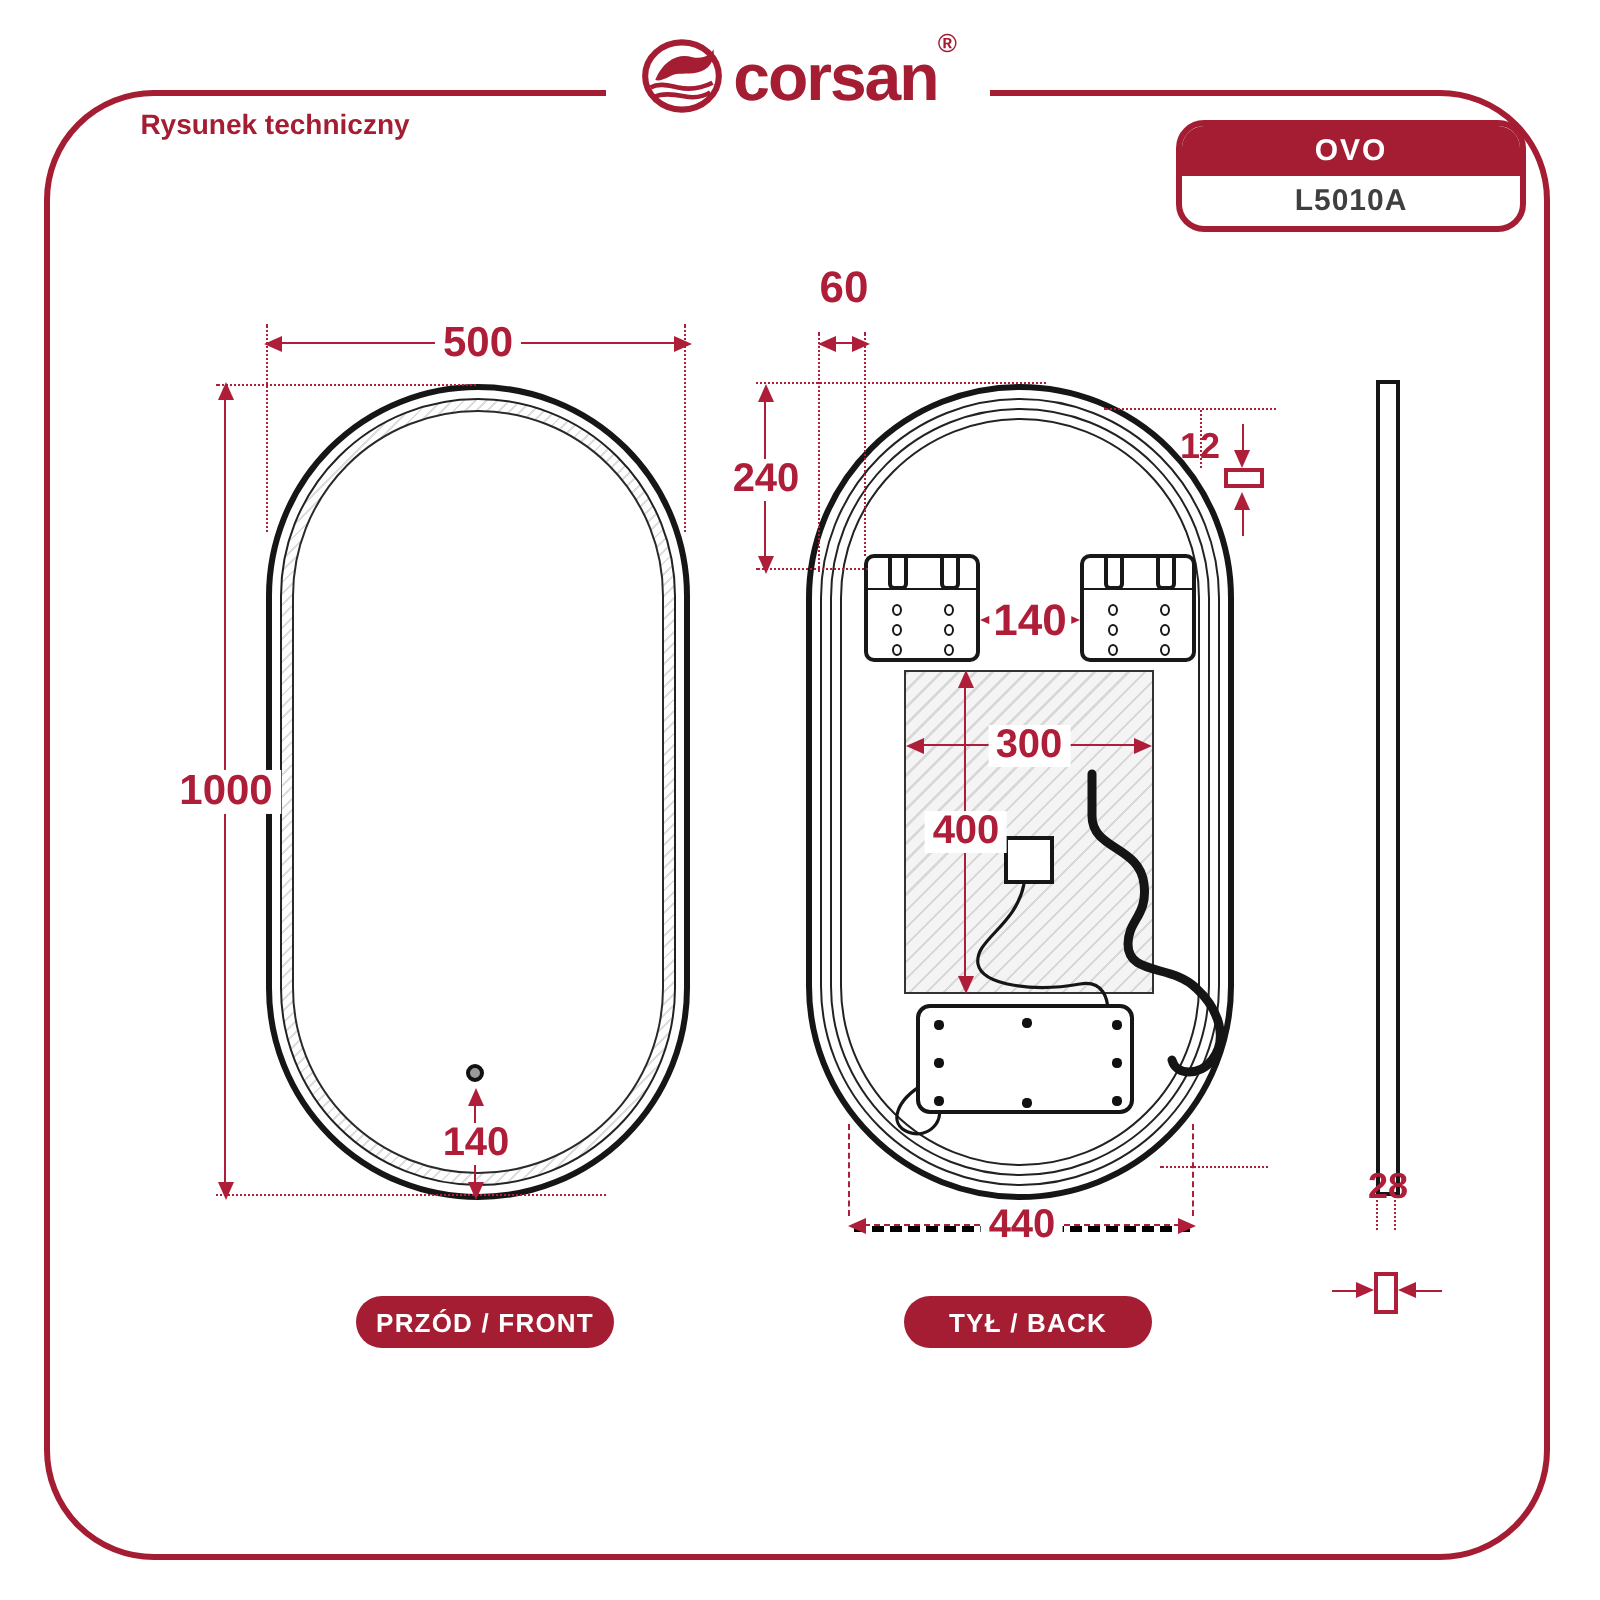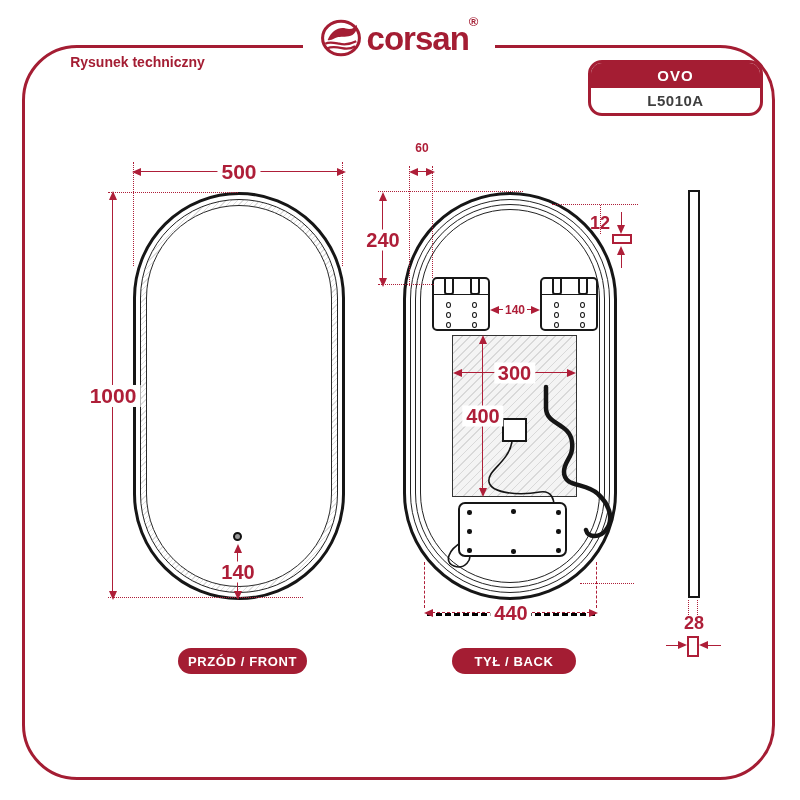--- a/index.html
+++ b/index.html
@@ -57,21 +57,21 @@
   .tri-l{border-top:4.5px solid transparent;border-bottom:4.5px solid transparent;border-right:9px solid var(--dim);}
   .tri-r{border-top:4.5px solid transparent;border-bottom:4.5px solid transparent;border-left:9px solid var(--dim);}
   .tri-u{border-left:4.5px solid transparent;border-right:4.5px solid transparent;border-bottom:9px solid var(--dim);}
   .tri-d{border-left:4.5px solid transparent;border-right:4.5px solid transparent;border-top:9px solid var(--dim);}
   .hdim .a-l{left:-1px;top:50%;transform:translateY(-50%);}
   .hdim .a-r{right:-1px;top:50%;transform:translateY(-50%);}
   .vdim .a-u{top:-1px;left:50%;transform:translateX(-50%);}
   .vdim .a-d{bottom:-1px;left:50%;transform:translateX(-50%);}
   .lbl{position:absolute;left:50%;top:50%;transform:translate(-50%,-50%);background:#fff;
     padding:0 4px;color:var(--dim);font-weight:700;font-size:21px;line-height:1.05;white-space:nowrap;}
-  .sm .lbl{font-size:12px;padding:0 2px;}
+  .sm .lbl{font-size:22px;padding:0 2px;}
   .lbl.above{top:-9px;transform:translate(-50%,-100%);}
   .dimtxt{position:absolute;color:var(--dim);font-weight:700;font-size:18px;z-index:5;white-space:nowrap;}
   .dot-h{position:absolute;height:0;border-top:1.6px dotted var(--dim);z-index:4;}
   .dot-v{position:absolute;width:0;border-left:1.6px dotted var(--dim);z-index:4;}
   .dash-v{position:absolute;width:0;border-left:1.6px dashed var(--dim);z-index:4;}
   .stub-v{position:absolute;width:0;border-left:1.6px solid var(--dim);z-index:5;}
   .stub-h{position:absolute;height:0;border-top:1.6px solid var(--dim);z-index:5;}
   .redrect{position:absolute;background:#fff;border:2px solid var(--dim);box-sizing:border-box;z-index:5;}
   
   .pill{position:absolute;height:26px;background:var(--red);border-radius:13px;color:#fff;
@@ -250,20 +250,20 @@
     <span class="lbl" style="font-size:20px;">440</span>
   </div>
 
   <div class="pill" style="left:452px;top:648px;width:124px;">
     <span>TYŁ / BACK</span>
   </div>
 
   <div class="sidebar" style="left:688px;top:190px;width:12px;height:408px;"></div>
   <div class="dot-v" style="left:688px;top:600px;height:15px;"></div>
   <div class="dot-v" style="left:697px;top:600px;height:15px;"></div>
-  <div class="dimtxt" style="left:679px;top:613px;width:30px;text-align:center;">28</div>
+  <div class="dimtxt" style="left:679px;top:583px;width:30px;text-align:center;">28</div>
   <div class="redrect" style="left:687px;top:636px;width:12px;height:21px;"></div>
   <i class="stub-h" style="left:666px;top:645px;width:13px;"></i>
   <i class="tri tri-r" style="left:678px;top:641px;position:absolute;z-index:5;"></i>
   <i class="stub-h" style="left:708px;top:645px;width:13px;"></i>
   <i class="tri tri-l" style="left:699px;top:641px;position:absolute;z-index:5;"></i>
 
 </div>
 
 </body></html>

